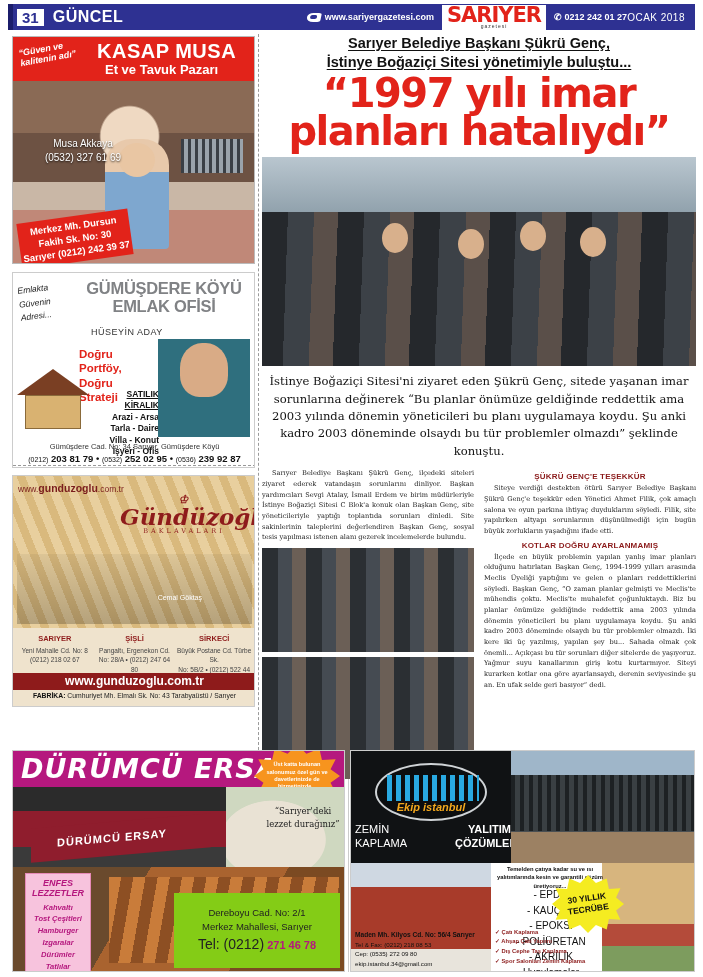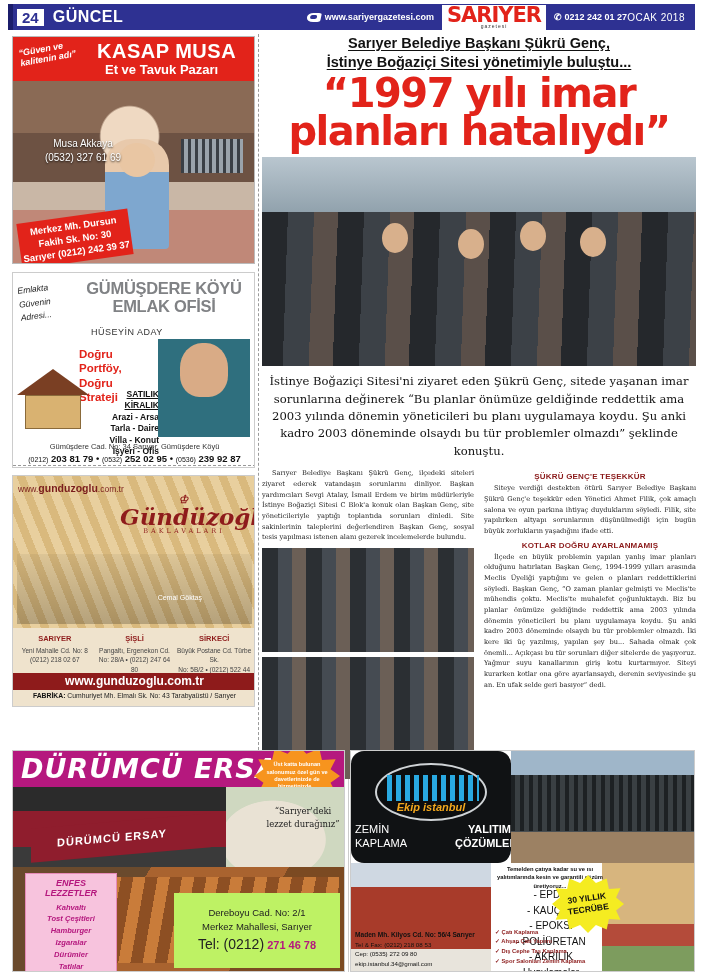--- a/index.html
+++ b/index.html
@@ -129,34 +129,34 @@
   .du-awning{ position:absolute; left:18px; top:70px; width:180px; height:34px; background:#8f1d2d; transform:skewY(-5deg);}
   .du-awning span{ position:absolute; left:26px; top:10px; color:#fff; font-weight:bold; font-size:11px; letter-spacing:1px;}
   .du-food{ position:absolute; right:0; top:36px; width:118px; height:88px;
     background:radial-gradient(ellipse at 40% 60%, #e9e2d4 0 52%, #cfd8c0 53% 100%);}
   .du-quote{ position:absolute; right:4px; top:54px; width:74px; text-align:center; font-size:8.5px;
     color:#222; font-family:"DejaVu Serif", serif; line-height:1.5;}
   .du-lower{ position:absolute; left:0; top:116px; width:333px; height:106px;
     background:linear-gradient(120deg,#6a4a2d 0 35%, #a9632f 35% 70%, #7b4a22 70% 100%);}
   .du-grill{ position:absolute; left:96px; top:126px; width:230px; height:86px;
     background:repeating-linear-gradient(100deg,#c97c3a 0 12px,#8d4f23 12px 24px);}
-  .du-list{ position:absolute; left:12px; top:122px; width:92px; height:100px; background:#f7c3dd;
+  .du-list{ position:absolute; left:12px; top:122px; width:66px; height:100px; background:#f7c3dd;
     border:1px solid #e78ab8; padding:4px 3px;}
   .du-list .lh{ color:#b5187e; font-weight:bold; font-size:9px; text-align:center; line-height:1.15;
     font-style:italic; margin-bottom:3px;}
   .du-list ul{ list-style:none;}
   .du-list li{ color:#b5187e; font-weight:bold; font-size:7.6px; line-height:1.55; font-style:italic; text-align:center;}
-  .du-addr{ position:absolute; right:4px; bottom:3px; width:166px; text-align:center; background:#bef264;
+  .du-addr{ position:absolute; right:4px; bottom:3px; width:166px; text-align:center; background:#84cc16;
     font-size:9.5px; color:#222; line-height:1.5; padding:13px 2px;}
   .du-addr .tel{ color:#b5187e; font-weight:bold; font-size:11px;}
   .du-addr .tel small{ color:#222; font-size:14px; font-weight:normal;}
 
   
   .ad-ekip{ position:absolute; left:350px; top:750px; width:345px; height:222px; border:1px solid #ccc; overflow:hidden; background:#fff;}
-  .ek-dark{ position:absolute; left:0; top:0; width:160px; height:112px; background:#101214;border-radius:13px;}
+  .ek-dark{ position:absolute; left:0; top:0; width:160px; height:112px; background:#101214;}
   .ek-logo{ position:absolute; left:24px; top:12px; width:112px; height:58px; background:#0b0d0f;
     border:2px solid #cfd3d6; border-radius:50%; display:flex; align-items:flex-end; justify-content:center;}
   .ek-logo .sky{ position:absolute; left:10px; top:10px; width:92px; height:26px;
     background:repeating-linear-gradient(90deg,#29a9e1 0 5px, transparent 5px 9px);}
   .ek-logo .nm{ color:#f4a81d; font-weight:bold; font-size:11px; font-style:italic; margin-bottom:6px;}
   .ek-t1{ position:absolute; left:4px; top:72px; color:#fff; font-weight:normal; font-size:11px; line-height:1.25;}
   .ek-t2{ position:absolute; left:104px; top:72px; color:#fff; font-weight:bold; font-size:11px; line-height:1.25; text-align:right; width:56px;}
   .ek-photo1{ position:absolute; left:160px; top:0; width:185px; height:112px;
     background:linear-gradient(#9fb6c9 0 22%, #4a4f52 22% 72%, #9c8163 72% 100%);}
   .ek-photo1:after{content:"";position:absolute;left:0;top:24px;width:185px;height:56px;background:repeating-linear-gradient(90deg,#1d2123 0 4px,#3a4043 4px 9px);}
@@ -204,21 +204,21 @@
     background:repeating-linear-gradient(90deg,#2b2f33 0 16px,#454b52 16px 30px,#6b5f56 30px 44px);}
   .leftrule{ position:absolute; left:258px; top:34px; height:716px; border-left:1px dashed #9a9a9a;}
   .vr{ position:absolute; left:348px; top:750px; height:222px; border-left:1px solid #ccc;}
 </style>
 </head>
 <body>
 
 <div class="page">
 
   <div class="masthead">
-    <span class="page-num">24</span>
+    <span class="page-num">31</span>
     <span class="section-name">GÜNCEL</span>
     <span class="mh-spacer"></span>
     <span class="mh-web">
       <i class="mouse-ico"></i>
       <span>www.sariyergazetesi.com</span>
     </span>
     <span class="logo-box">
       <span class="logo-main">SARIYER</span>
       <span class="logo-sub">gazetesi</span>
     </span>

